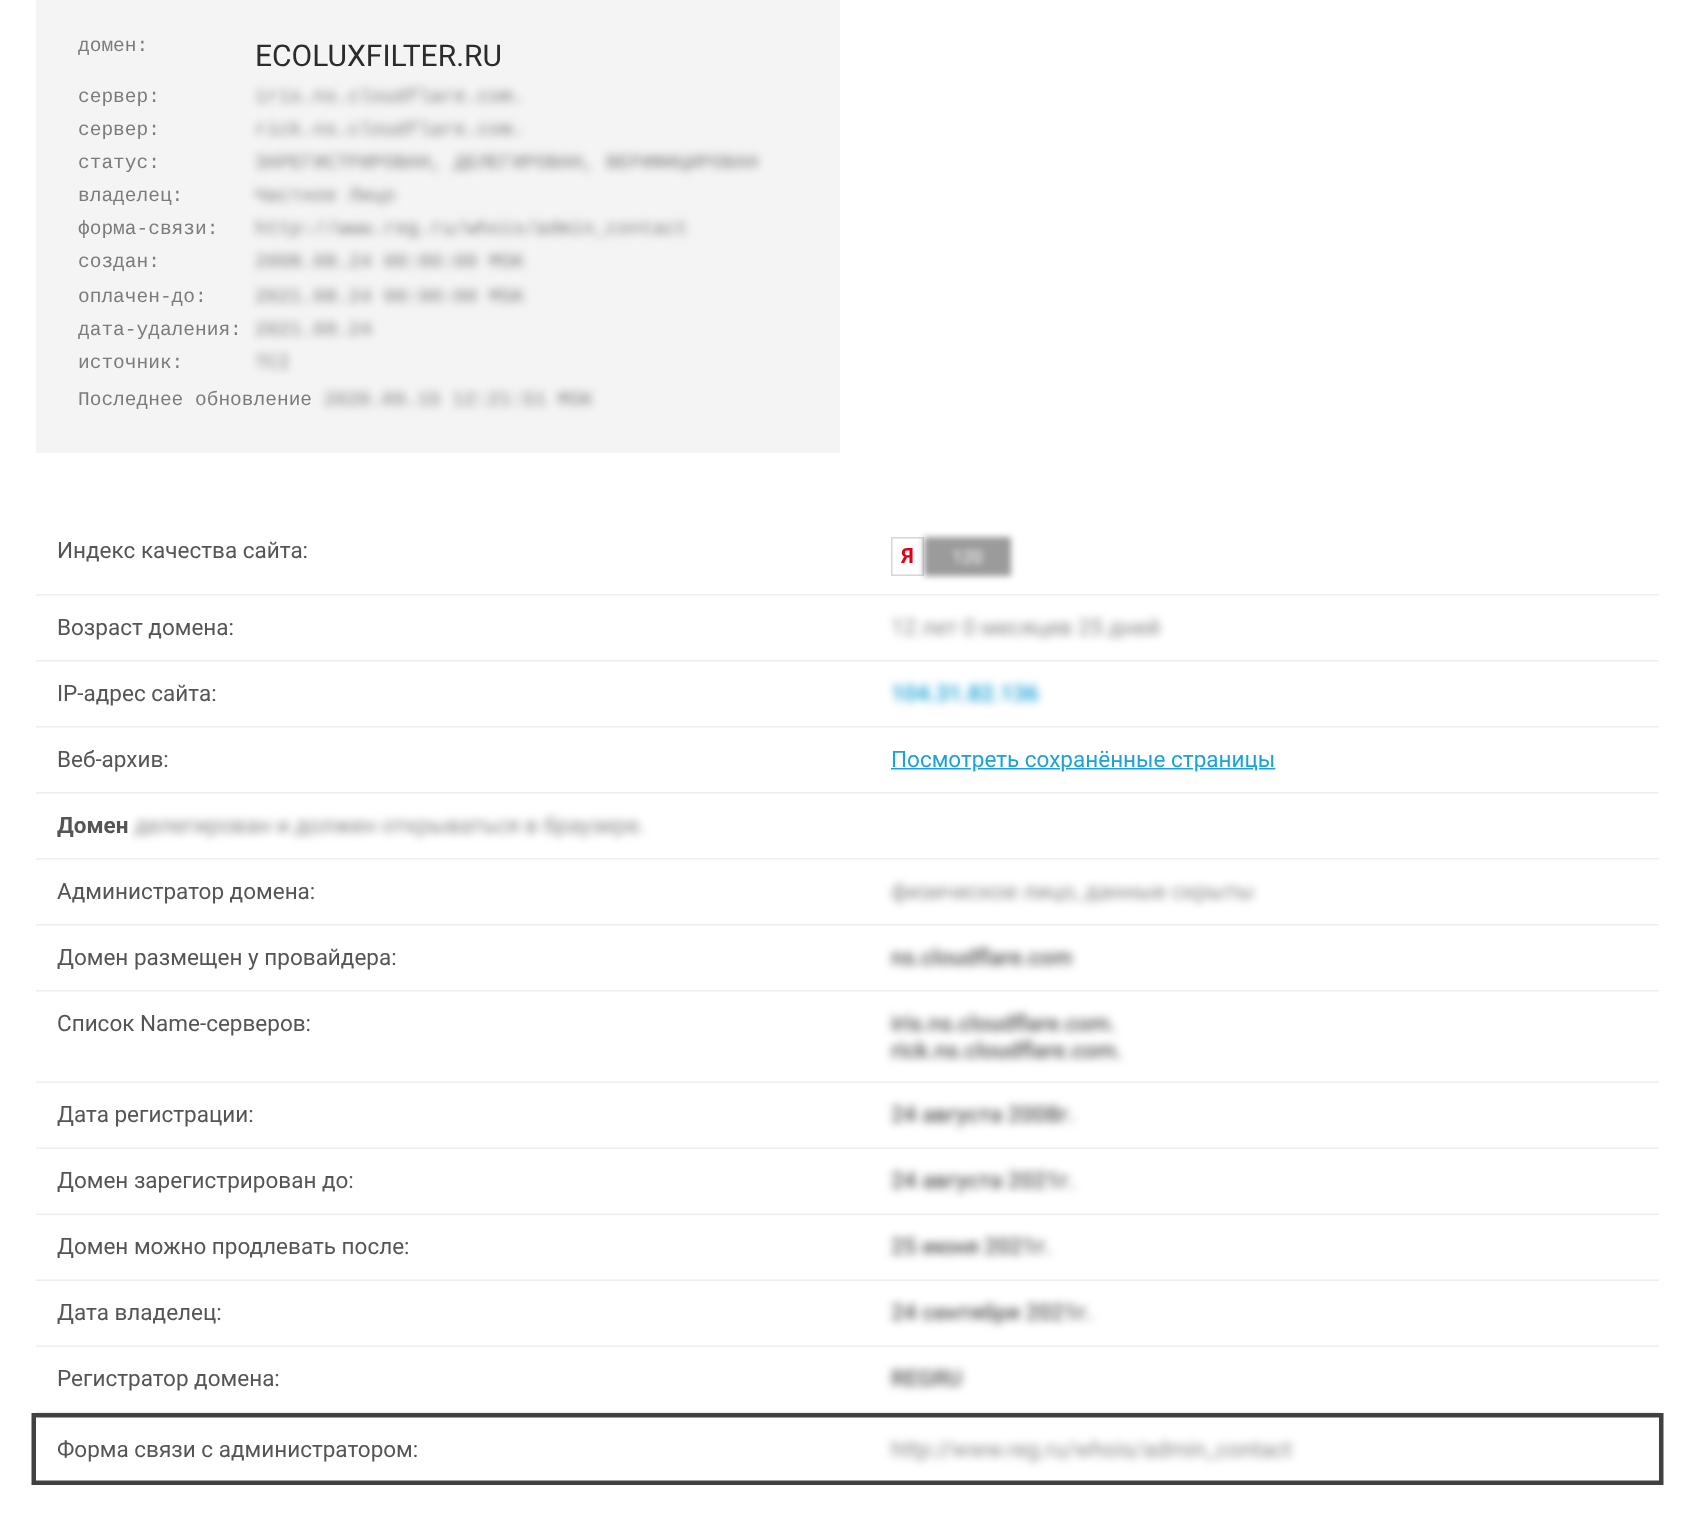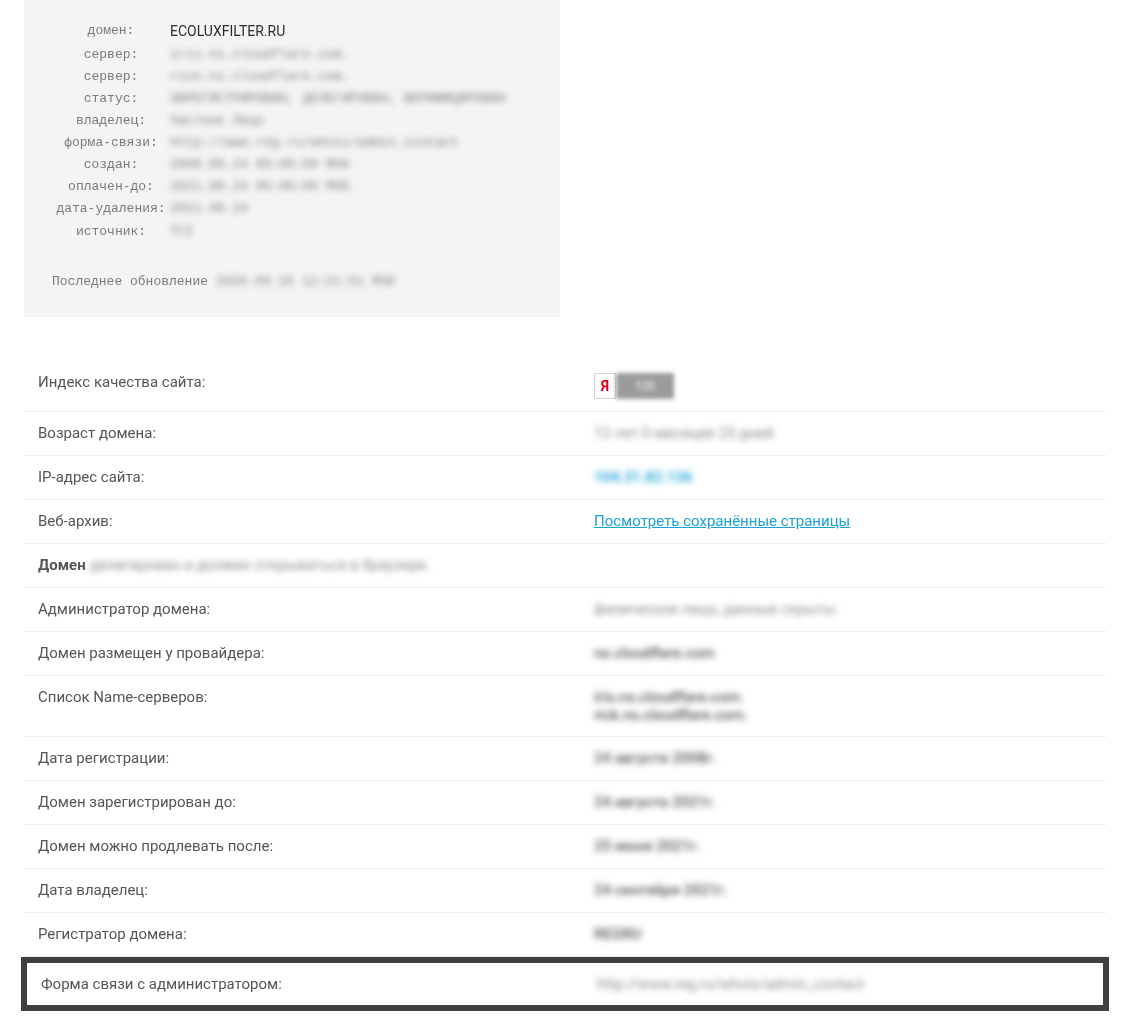--- a/index.html
+++ b/index.html
@@ -14,25 +14,25 @@
   .whois-block {
     background: #f4f4f4;
     margin: 0 0 0 24px;
     padding: 20px 28px 24px 28px;
     width: 536px;
     font-family: "Courier New", Courier, monospace;
     font-size: 13px;
     color: #7b7b7b;
     line-height: 1.7;
   }
-  .whois-row { display: flex; text-align: center; }
+  .whois-row { display: flex; }
   .whois-key { width: 118px; flex: 0 0 118px; }
-  .whois-domain-val { color: #2c2c2c; font-family: -apple-system, BlinkMacSystemFont, "Segoe UI", Roboto, Arial, sans-serif; font-size: 14px; }
+  .whois-domain-val { color: #2c2c2c; font-family: -apple-system, BlinkMacSystemFont, "Segoe UI", Roboto, Arial, sans-serif; font-size: 20px; }
   .whois-blur { filter: blur(3px); }
-  .whois-footer { margin-top: 28px; }
+  .whois-footer { margin-top: 3px; }
 
   .info-table {
     margin: 44px 24px 0 24px;
     font-size: 15px;
     color: #4a4a4a;
   }
   .info-row {
     display: flex;
     padding: 12px 12px 12px 14px;
     border-bottom: 1px solid #eeeeee;
@@ -72,21 +72,21 @@
     color: #fff;
     display: flex; align-items: center; justify-content: center;
     font-size: 12px;
     filter: blur(2px);
   }
 
   .domain-status-row .info-label { flex: 0 0 auto; width: auto; font-weight: bold; }
   .domain-status-row .info-value { margin-left: 4px; }
 
   .highlight-row {
-    border: 6px solid #404040;
+    border: 3px solid #404040;
     margin-left: -3px;
     margin-right: -3px;
   }
 
   .footer-row { display: flex; padding: 12px 14px; }
 
   .ns-multiline { display:block; }
   .ns-multiline span { display:block; }
 </style>
 </head>

